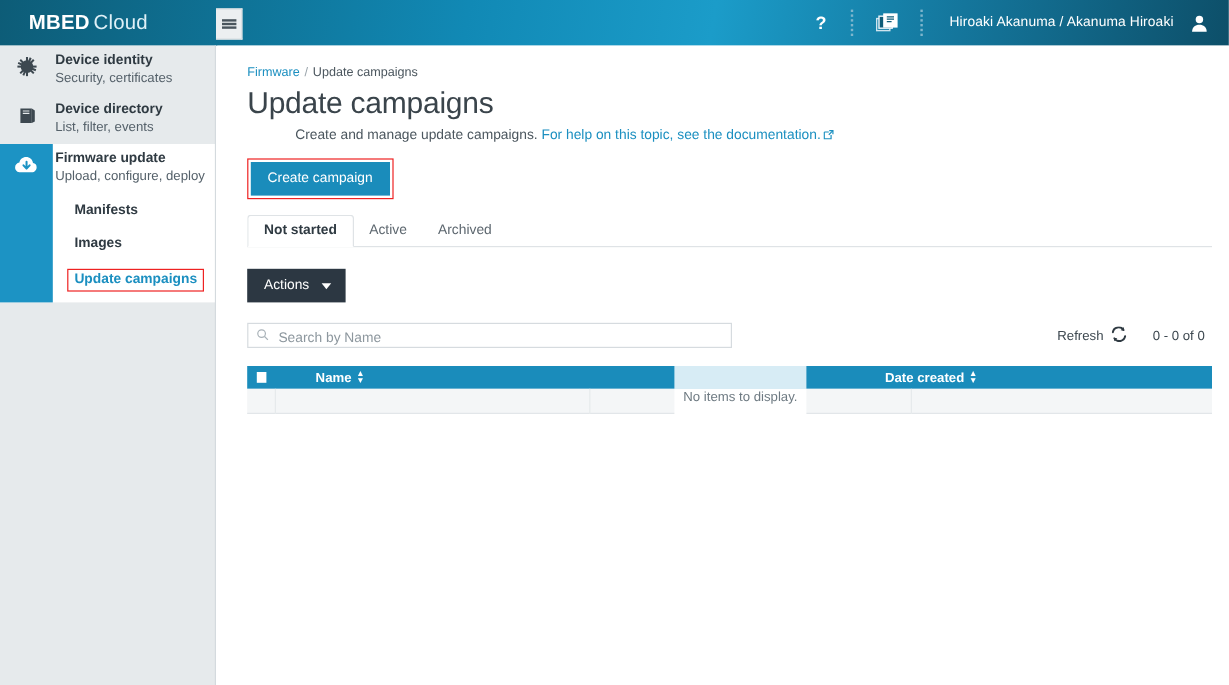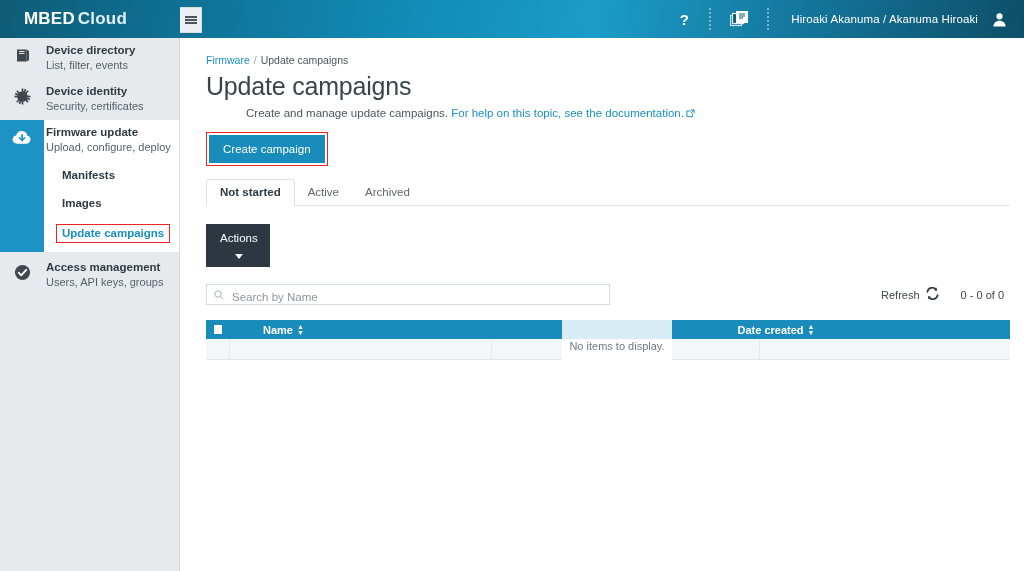--- a/index.html
+++ b/index.html
@@ -20,21 +20,21 @@
     display: flex; align-items: center;
   }
   .brand {
     margin-left: 24px;
     font-size: 17px;
     letter-spacing: .2px;
     color: #ffffff;
     white-space: nowrap;
   }
   .brand .bold { font-weight: bold; }
-  .brand .light { font-weight: bold; color: #dff0f7; margin-left: 3px; }
+  .brand .light { font-weight: normal; color: #dff0f7; margin-left: 3px; }
 
   .topright {
     margin-left: auto;
     display: flex; align-items: center;
     height: 38px;
     padding-right: 14px;
   }
   .tr-item {
     display: flex; align-items: center; justify-content: center;
     color: #ffffff;
@@ -189,21 +189,21 @@
     margin-bottom: -1px;
   }
 
   .actions-row { margin-top: 18px; }
   .btn-dark {
     background: #2c3742; color: #ffffff;
     border: none; font-family: inherit;
     font-size: 11.5px;
     padding: 8px 12px 8px 14px;
     cursor: pointer;
-    display: inline-flex; align-items: center; gap: 10px; flex-direction: column;
+    display: inline-flex; align-items: center; gap: 10px;
   }
   .caret {
     width: 0; height: 0;
     border-left: 4.5px solid transparent;
     border-right: 4.5px solid transparent;
     border-top: 5px solid #ffffff;
   }
 
   .search-row {
     margin-top: 17px;
@@ -332,34 +332,20 @@
       <svg width="15" height="15" viewBox="0 0 15 15" aria-hidden="true">
         <circle cx="7.5" cy="4.3" r="3.1" fill="#ffffff"></circle>
         <path d="M1.4 14.5c0-3.6 2.7-5.8 6.1-5.8s6.1 2.2 6.1 5.8z" fill="#ffffff"></path>
       </svg>
     </div>
   </div>
 </div>
 
 <div class="sidebar">
 
-
-  <div class="nav-item">
-    <div class="nav-icon">
-      <svg width="17" height="17" viewBox="0 0 17 17" aria-hidden="true">
-        <path d="M3 2.5h9.5v12H3z" fill="#3d4850"></path>
-        <path d="M12.5 2.5l2.5 1.6v9.2l-2.5 1.2z" fill="#3d4850"></path>
-        <path d="M5 4.5h5.5M5 6.5h5.5" stroke="#e6eaec" stroke-width="1"></path>
-      </svg>
-    </div>
-    <div class="nav-text">
-      <div class="nav-title">Device directory</div>
-      <div class="nav-sub">List, filter, events</div>
-    </div>
-  </div>
 
   <div class="nav-item">
     <div class="nav-icon">
       <svg width="17" height="17" viewBox="0 0 20 20" aria-hidden="true">
         <g fill="#3d4850">
           <circle cx="10" cy="10" r="6.2"></circle>
           <g>
             <rect x="9" y="0.6" width="2" height="4"></rect>
             <rect x="9" y="15.4" width="2" height="4"></rect>
             <rect x="0.6" y="9" width="4" height="2"></rect>
@@ -375,20 +361,34 @@
           </g>
         </g>
       </svg>
     </div>
     <div class="nav-text">
       <div class="nav-title">Device identity</div>
       <div class="nav-sub">Security, certificates</div>
     </div>
   </div>
 
+  <div class="nav-item">
+    <div class="nav-icon">
+      <svg width="17" height="17" viewBox="0 0 17 17" aria-hidden="true">
+        <path d="M3 2.5h9.5v12H3z" fill="#3d4850"></path>
+        <path d="M12.5 2.5l2.5 1.6v9.2l-2.5 1.2z" fill="#3d4850"></path>
+        <path d="M5 4.5h5.5M5 6.5h5.5" stroke="#e6eaec" stroke-width="1"></path>
+      </svg>
+    </div>
+    <div class="nav-text">
+      <div class="nav-title">Device directory</div>
+      <div class="nav-sub">List, filter, events</div>
+    </div>
+  </div>
+
   <div class="nav-group-active">
     <div class="nav-icon-col">
       <svg width="21" height="17" viewBox="0 0 22 18" aria-hidden="true">
         <path d="M5.3 15.5C2.6 15.5.5 13.6.5 11.1c0-2.2 1.6-4 3.8-4.3C4.8 4 7.2 2 10.2 2c3.2 0 5.8 2.3 6.1 5.3 2.0.2 3.2 1.7 3.2 3.6 0 2.3-1.8 4.6-4.3 4.6z" fill="#ffffff"></path>
         <path d="M10.6 6.2v5.4M7.9 9.3l2.7 2.9 2.7-2.9" stroke="#1c93c4" stroke-width="1.8" fill="none" stroke-linecap="round" stroke-linejoin="round"></path>
       </svg>
     </div>
     <div class="nav-body">
       <div class="nav-item" style="min-height:auto;">
         <div class="nav-text">
@@ -397,32 +397,20 @@
         </div>
       </div>
       <div class="sub-item">Manifests</div>
       <div class="sub-item">Images</div>
       <div class="sub-item selected" style="padding-bottom:9px;">
         <span class="sub-highlight">Update campaigns</span>
       </div>
     </div>
   </div>
 
-  <div class="nav-item" style="margin-top:3px;">
-    <div class="nav-icon">
-      <svg width="17" height="17" viewBox="0 0 18 18" aria-hidden="true">
-        <circle cx="9" cy="9" r="8" fill="#3d4850"></circle>
-        <path d="M5 9.2l2.6 2.8L13 6.2" stroke="#ffffff" stroke-width="2" fill="none" stroke-linecap="round" stroke-linejoin="round"></path>
-      </svg>
-    </div>
-    <div class="nav-text">
-      <div class="nav-title">Access management</div>
-      <div class="nav-sub">Users, API keys, groups</div>
-    </div>
-  </div>
 </div>
 
 <div class="hamburger">
   <div>
     <span></span>
       <span></span>
       <span></span>
   </div>
 </div>
 

